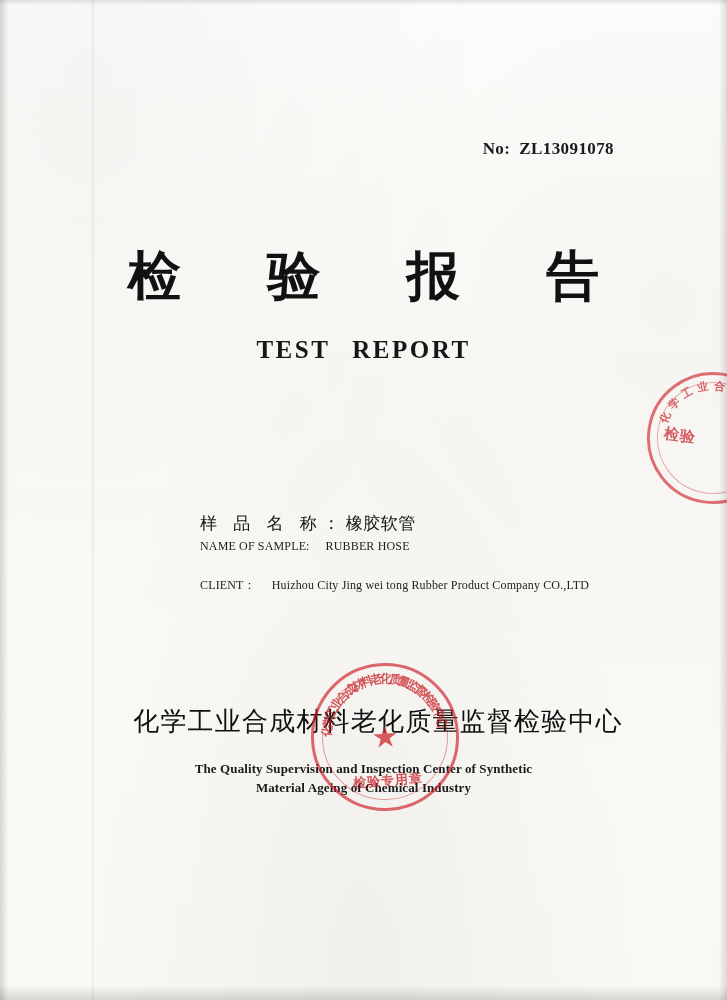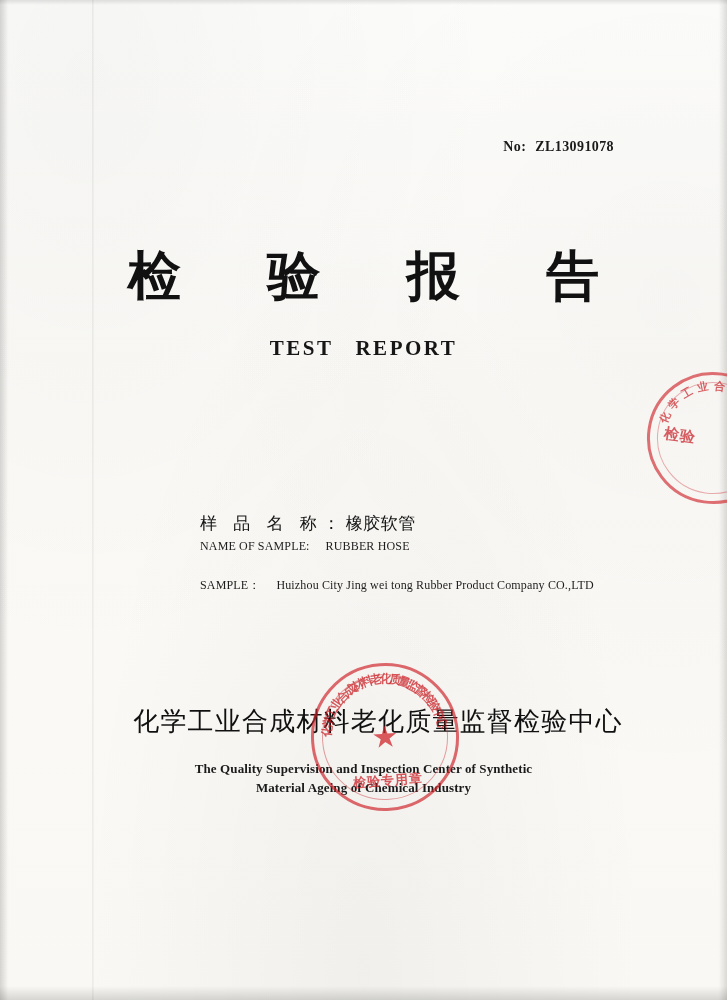--- a/index.html
+++ b/index.html
@@ -67,21 +67,21 @@
     right: 0; top: 0; bottom: 0;
     width: 8px;
     background: linear-gradient(270deg, rgba(0,0,0,0.08), rgba(0,0,0,0));
   }
 
   
   .report-no {
     position: absolute;
     top: 139px;
     right: 113px;
-    font-size: 14px;
+    font-size: 17px;
     font-weight: bold;
     letter-spacing: 0.4px;
     color: #1a1a1a;
     white-space: nowrap;
   }
   .report-no .label { margin-right: 9px; }
 
   
   .title-cn {
     position: absolute;
@@ -96,21 +96,21 @@
     text-indent: 34px;
     color: #111111;
     line-height: 1.05;
   }
   .title-en {
     position: absolute;
     top: 336px;
     left: 0;
     right: 0;
     text-align: center;
-    font-size: 21px;
+    font-size: 25px;
     font-weight: bold;
     letter-spacing: 2.5px;
     color: #161616;
   }
   .title-en .gap { display: inline-block; width: 22px; }
 
   
   .fields {
     position: absolute;
     top: 470px;
@@ -277,21 +277,21 @@
       <div class="field-cn">
         <span class="key">样 品 名 称：</span><span class="val">橡胶软管</span>
       </div>
       <div class="field-en">
         <span>NAME OF SAMPLE:</span><span class="sp"></span><span>RUBBER    HOSE</span>
       </div>
     </div>
 
     <div class="field-row">
       <div class="field-en">
-        <span>SAMPLE：</span><span class="sp"></span><span>Huizhou City Jing wei tong Rubber Product Company CO.,LTD</span>
+        <span>CLIENT：</span><span class="sp"></span><span>Huizhou City Jing wei tong Rubber Product Company CO.,LTD</span>
       </div>
     </div>
 
 
   </div>
 
   <div class="footer">
     <div class="inst-cn">化学工业合成材料老化质量监督检验中心</div>
     <div class="inst-en">
       <div>The Quality Supervision and Inspection Center of Synthetic</div>

